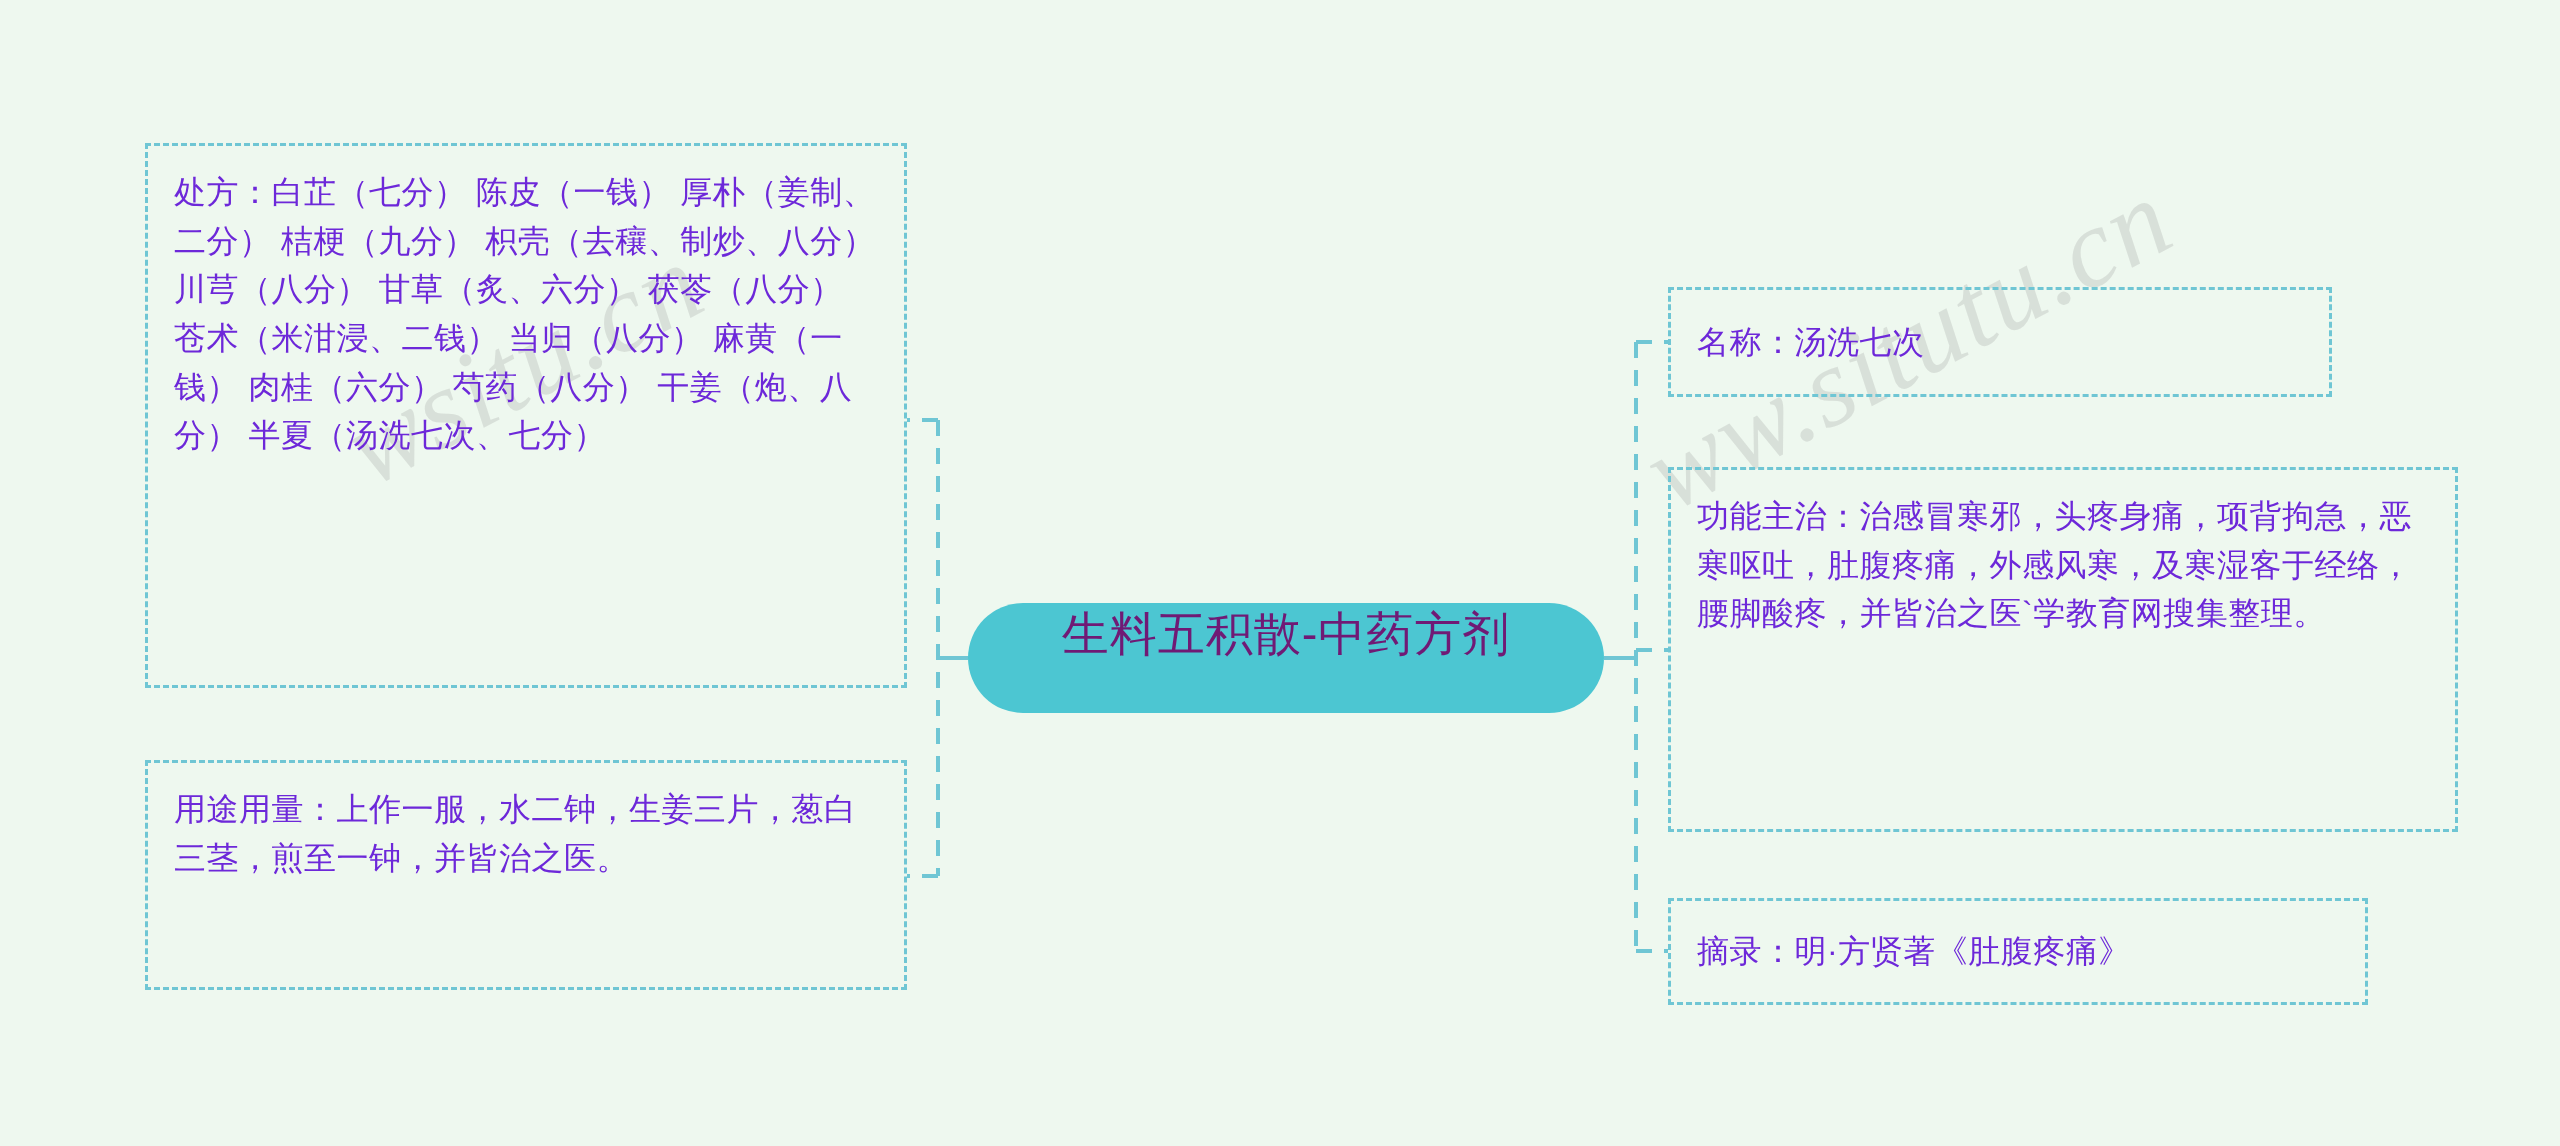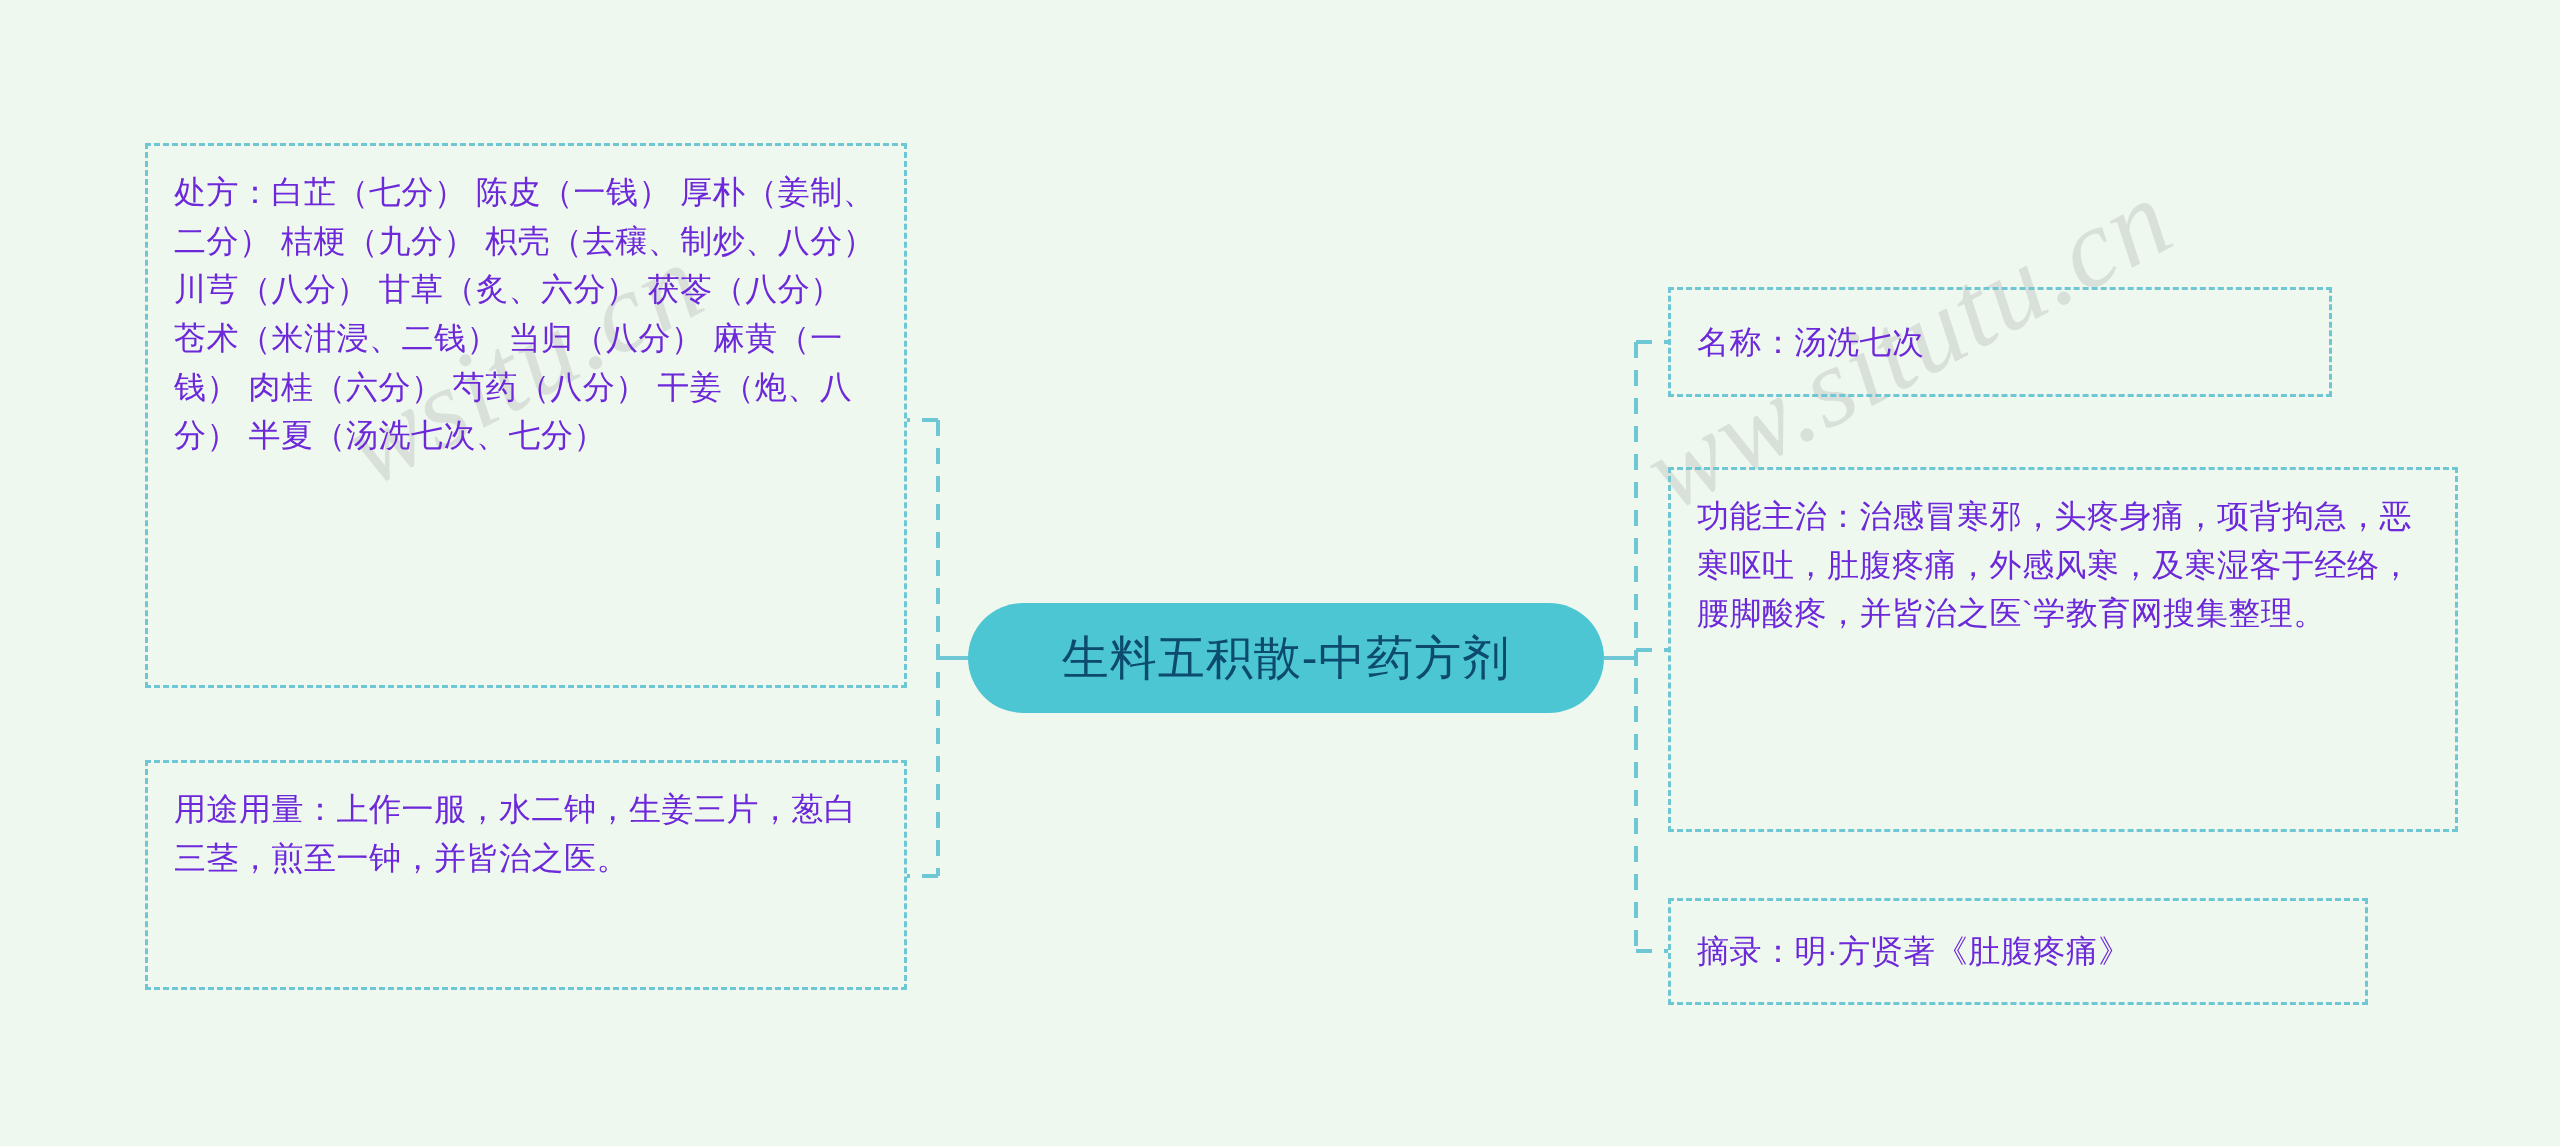--- a/index.html
+++ b/index.html
@@ -42,23 +42,23 @@
   
   .center-node {
     position: absolute;
     left: 968px;
     top: 603px;
     width: 636px;
     height: 110px;
     background: #4cc6d2;
     border-radius: 55px;
     display: flex;
-    align-items: center;
+    align-items: flex-start;
     justify-content: center;
-    color: #0c4a6e;
+    color: #701a75;
     font-size: 47px;
     letter-spacing: 1px;
     z-index: 5;
   }
 
   
   .node-box {
     position: absolute;
     border: 3px dashed #6fc6d4;
     background: transparent;

